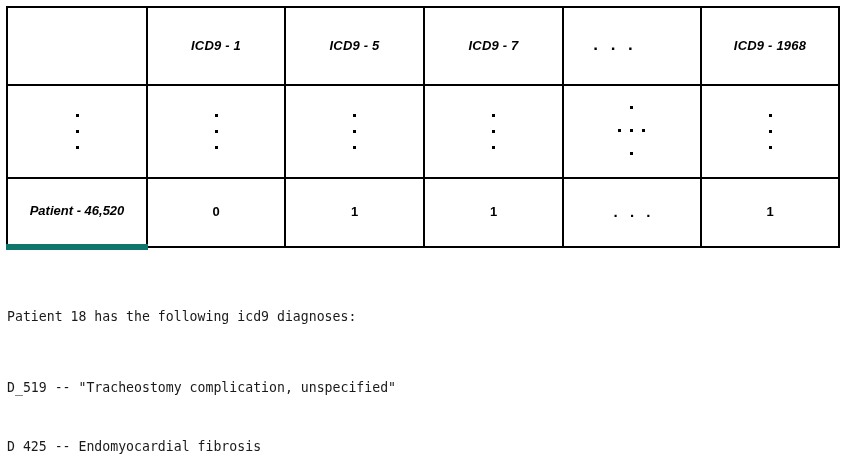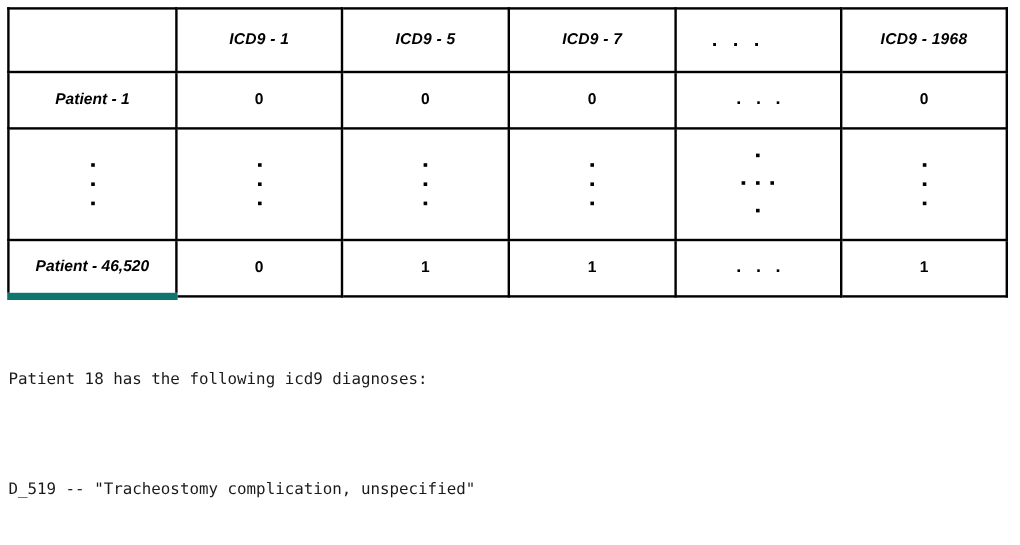--- a/index.html
+++ b/index.html
@@ -129,21 +129,21 @@
     position: absolute;
     left: 7px;
     top: 268px;
     width: 700px;
     font-family: "DejaVu Sans Mono", "Liberation Mono", monospace;
     font-size: 13.2px;
     line-height: 19.6px;
     color: #1a1a1a;
     white-space: pre;
   }
-  #diagnoses-block .intro { margin-bottom: 33px; }
+  #diagnoses-block .intro { margin-bottom: 12px; }
   #diagnoses-block .dx-line { white-space: pre; }
 </style>
 </head>
 <body>
 
 <div id="matrix-table-wrap">
   <table class="matrix">
     <colgroup>
       <col style="width:140px">
       <col style="width:138px">
@@ -156,28 +156,20 @@
 
       <tr>
         <td class="corner"></td>
         <td class="colhead">ICD9 - 1</td>
         <td class="colhead">ICD9 - 5</td>
         <td class="colhead">ICD9 - 7</td>
         <td class="colhead dots-head">. . .</td>
         <td class="colhead">ICD9 - 1968</td>
       </tr>
 
-      <tr>
-        <td class="rowhead first">Patient - 1</td>
-        <td class="val">0</td>
-        <td class="val">0</td>
-        <td class="val">0</td>
-        <td class="val hdots">. . .</td>
-        <td class="val">0</td>
-      </tr>
 
 
 
       <tr style="height:93px">
         <td class="rowhead vdots">
           <div class="vdot-stack">
             <span class="vdot"></span>
             <span class="vdot"></span>
             <span class="vdot"></span>
           </div>

